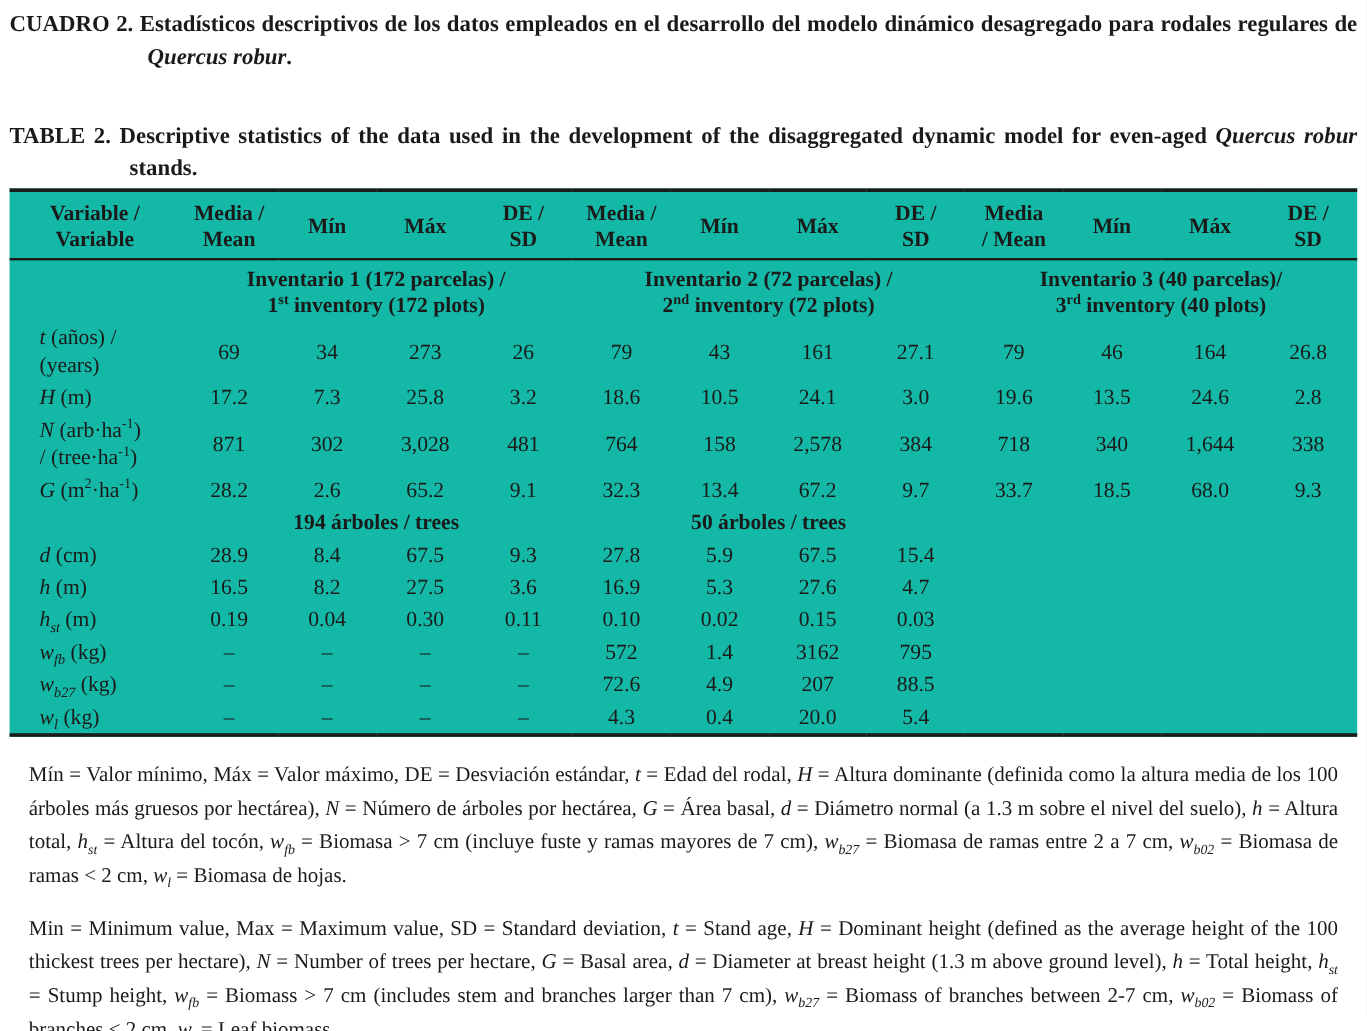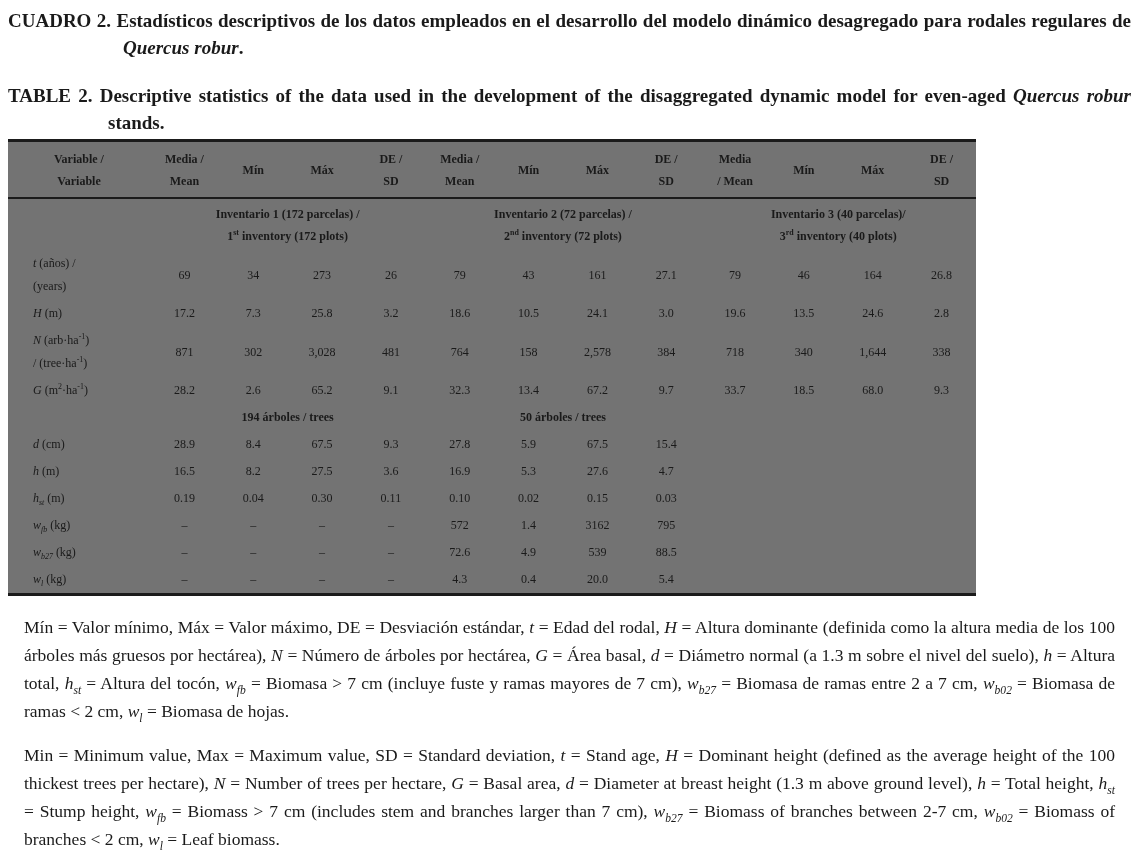--- a/index.html
+++ b/index.html
@@ -1,26 +1,26 @@
 <!DOCTYPE html>
 <html><head>
 <meta charset="utf-8">
 <style>
   html,body{margin:0;padding:0;background:#ffffff;color:#1a1a1a;}
   body{font-family:"Liberation Serif","DejaVu Serif",serif;}
   .page{width:1139px;min-height:859px;box-sizing:border-box;padding:7px 8px 0 8px;}
 
   
   .caption{font-weight:bold;font-size:19px;line-height:27px;text-align:justify;margin:0;}
-  .caption-es{padding-left:115px;text-indent:-115px;margin-bottom:21px;}
+  .caption-es{padding-left:115px;text-indent:-115px;margin-bottom:39px;}
   .caption-en{padding-left:100px;text-indent:-100px;margin-bottom:3px;}
 
   
-  table.stats{border-collapse:collapse;table-layout:fixed;width:968px;background:#737373;
-    border-top:3.5px solid #1b1b1b;border-bottom:3.5px solid #1b1b1b;font-size:12px;}
+  table.stats{border-collapse:collapse;table-layout:fixed;width:1123px;background:#14b8a6;
+    border-top:3.5px solid #1b1b1b;border-bottom:3.5px solid #1b1b1b;font-size:18px;}
   col.col-var{width:142px;}
   thead th{font-weight:bold;text-align:center;vertical-align:middle;white-space:pre-line;
     line-height:22px;padding:6px 2px 5px 2px;border-bottom:2px solid #1b1b1b;}
   tbody td{text-align:center;vertical-align:middle;line-height:23px;padding:2px 2px;}
   td.var{text-align:left;padding-left:25px;}
   td.group-hdr{font-weight:bold;line-height:22px;padding:4px 2px 3px 2px;}
   td.section-hdr{font-weight:bold;}
   sup{font-size:66%;line-height:0;}
   sub{font-size:66%;line-height:0;}
 
@@ -211,21 +211,21 @@
           <td></td>
         </tr>
         <tr>
           <td class="var"><i>w</i><sub><i>b27</i></sub> (kg)</td>
           <td>–</td>
           <td>–</td>
           <td>–</td>
           <td>–</td>
           <td>72.6</td>
           <td>4.9</td>
-          <td>539</td>
+          <td>207</td>
           <td>88.5</td>
           <td></td>
           <td></td>
           <td></td>
           <td></td>
         </tr>
         <tr>
           <td class="var"><i>w</i><sub><i>l</i></sub> (kg)</td>
           <td>–</td>
           <td>–</td>

